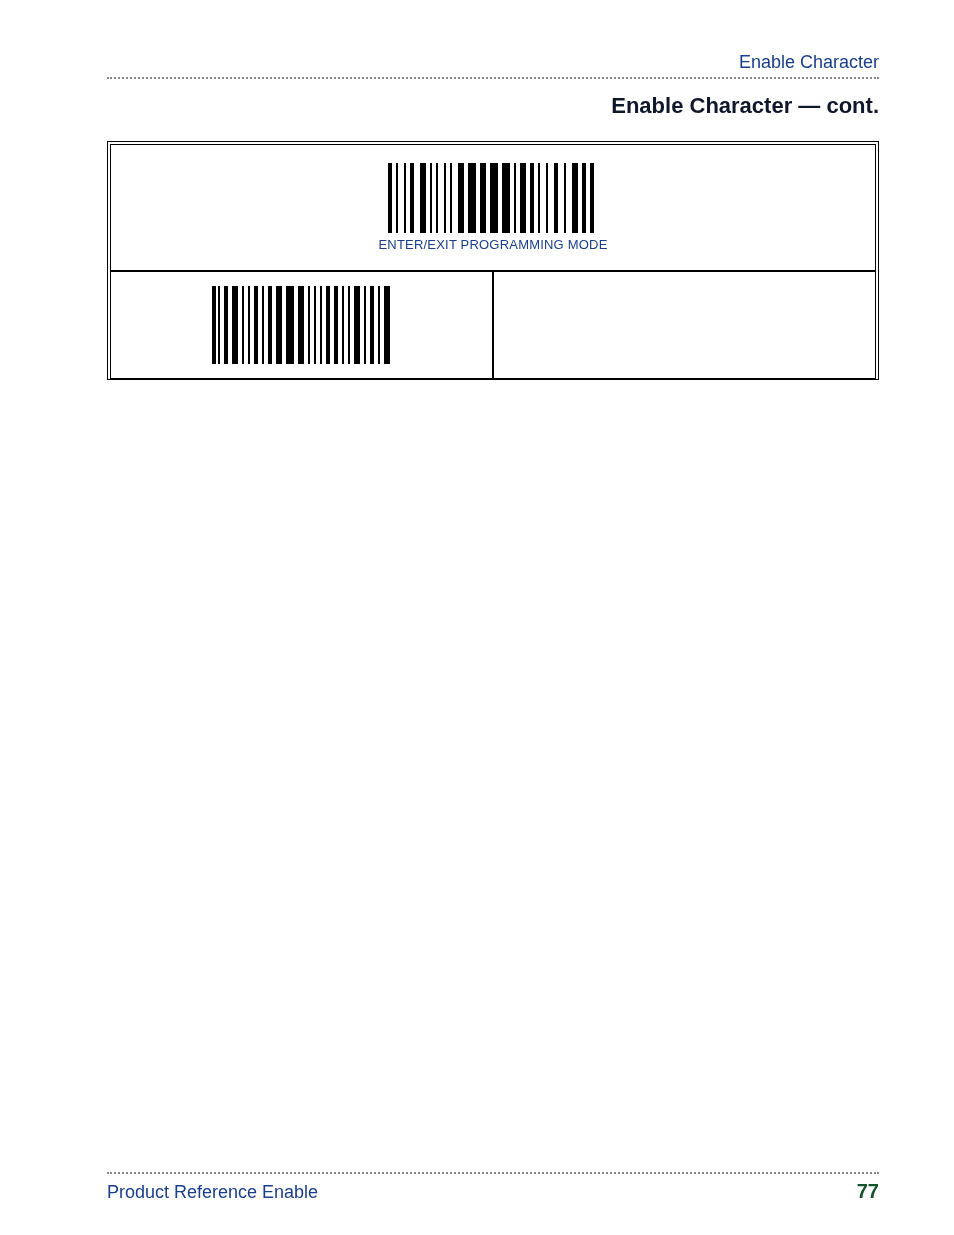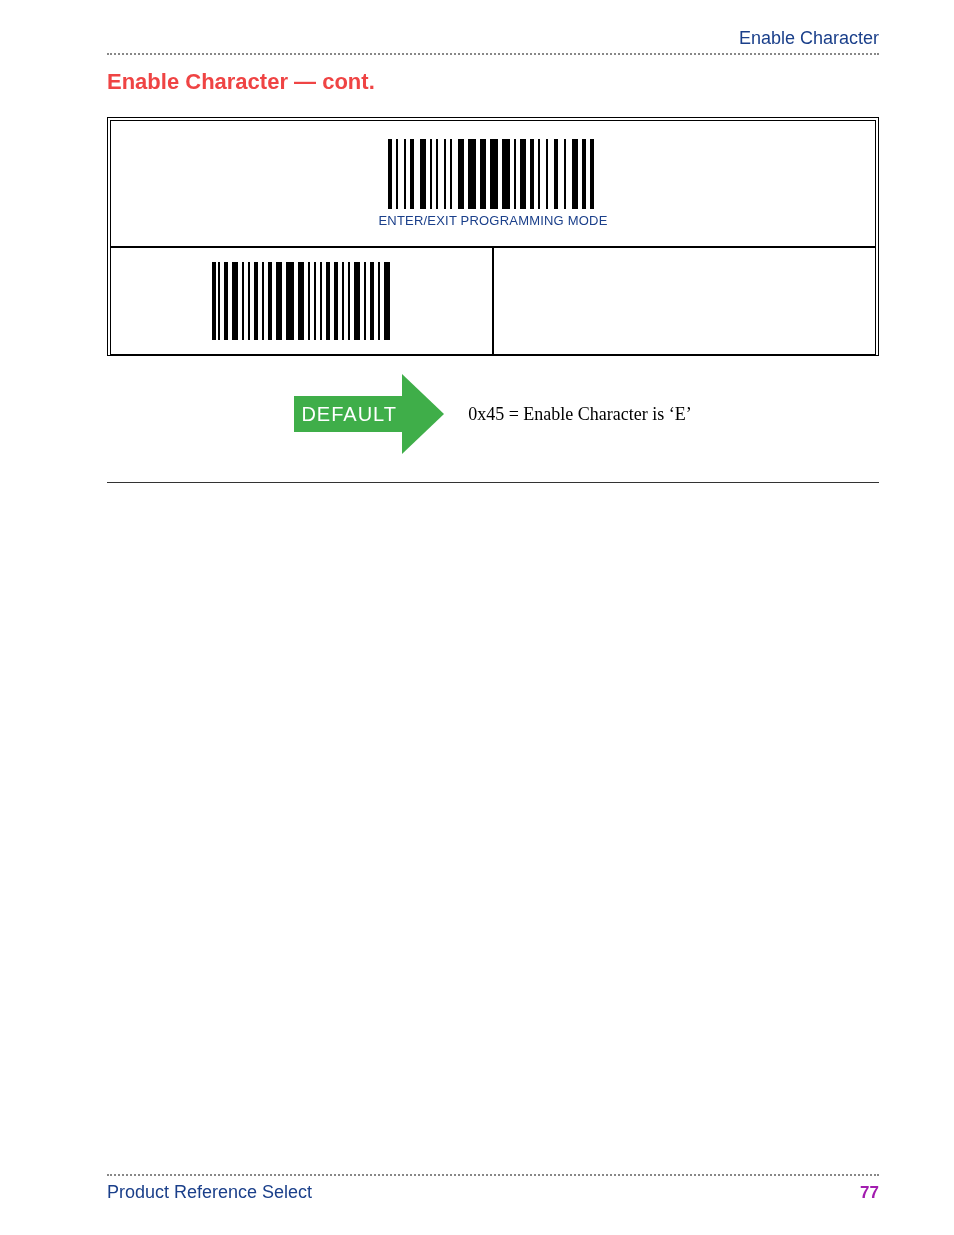--- a/index.html
+++ b/index.html
@@ -6,40 +6,41 @@
   body {
     width: 954px;
     height: 1235px;
     background: #fff;
     position: relative;
     font-family: "Segoe UI", "Myriad Pro", Arial, sans-serif;
   }
   .page {
     position: absolute;
     left: 107px;
-    top: 28px;
+    top: 52px;
     width: 772px;
     height: 1160px;
   }
   .header-label {
     text-align: right;
     color: #1a3f8a;
     font-size: 18px;
     margin-bottom: 4px;
   }
   .dotted-rule {
     border: none;
     border-top: 2px dotted #888;
     margin: 0 0 14px 0;
   }
   .section-title {
-    color: #ef4444;
+    color: #0f172a;
     font-weight: 700;
     font-size: 22px;
     margin-bottom: 22px;
+    text-align: right;
   }
   .panel {
     border: 4px double #000;
     border-bottom: 2px solid #000;
   }
   .panel-top {
     text-align: center;
     padding: 18px 0 18px 0;
     border-bottom: 2px solid #000;
   }
@@ -100,21 +101,21 @@
   }
   .footer {
     position: absolute;
     left: 107px;
     width: 772px;
     bottom: 32px;
   }
   .footer .dotted-rule { margin-bottom: 6px; }
   .footer-row { display: flex; justify-content: space-between; align-items: baseline; }
   .footer-title { color: #1a3f8a; font-size: 18px; }
-  .footer-page { color: #a21caf; font-size: 17px; font-weight: 700; margin-left: 20px; }
+  .footer-page { color: #14532d; font-size: 20px; font-weight: 700; margin-left: 20px; }
 </style>
 </head>
 <body>
 
 <div class="page">
   <div class="header-label">Enable Character</div>
   <hr class="dotted-rule">
   <div class="section-title">Enable Character — cont.</div>
 
   <div class="panel">
@@ -177,28 +178,21 @@
             <rect x="158" y="0" width="4" height="78"></rect>
             <rect x="166" y="0" width="2" height="78"></rect>
             <rect x="172" y="0" width="6" height="78"></rect>
           </g>
         </svg>
       </div>
       <div class="panel-cell"></div>
     </div>
   </div>
 
-  <div class="default-row">
-    <div class="default-arrow">
-      <div class="shaft">DEFAULT</div>
-      <div class="head"></div>
-    </div>
-    <div class="default-text">0x45 = Enable Character is ‘E’</div>
-  </div>
 </div>
 
 <div class="footer">
   <hr class="dotted-rule">
   <div class="footer-row">
-    <div class="footer-title">Product Reference Select</div>
+    <div class="footer-title">Product Reference Enable</div>
     <div class="footer-page">77</div>
   </div>
 </div>
 
 </body></html>

